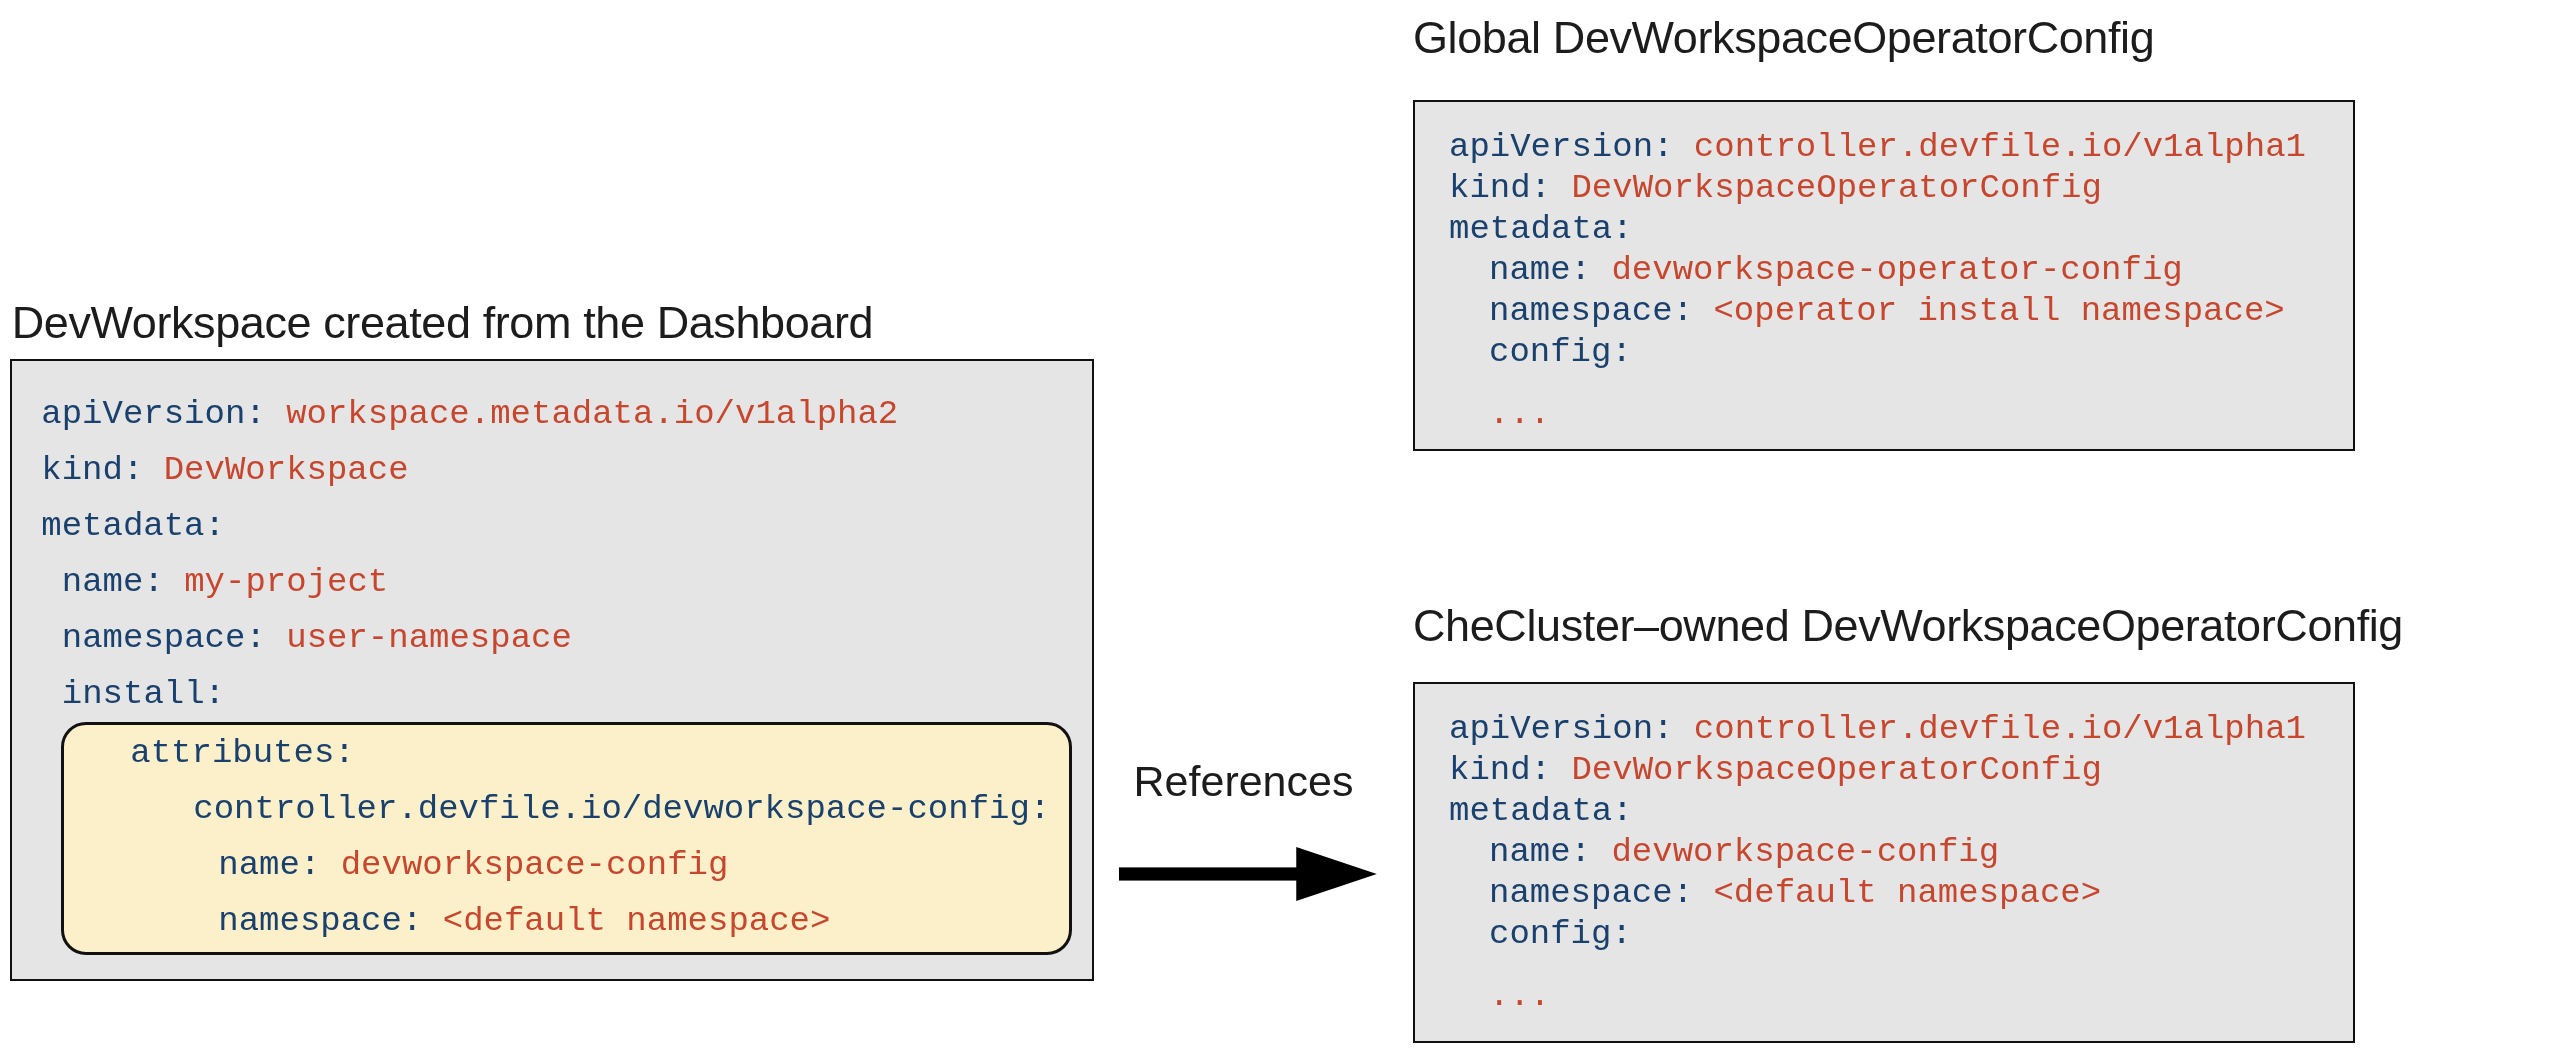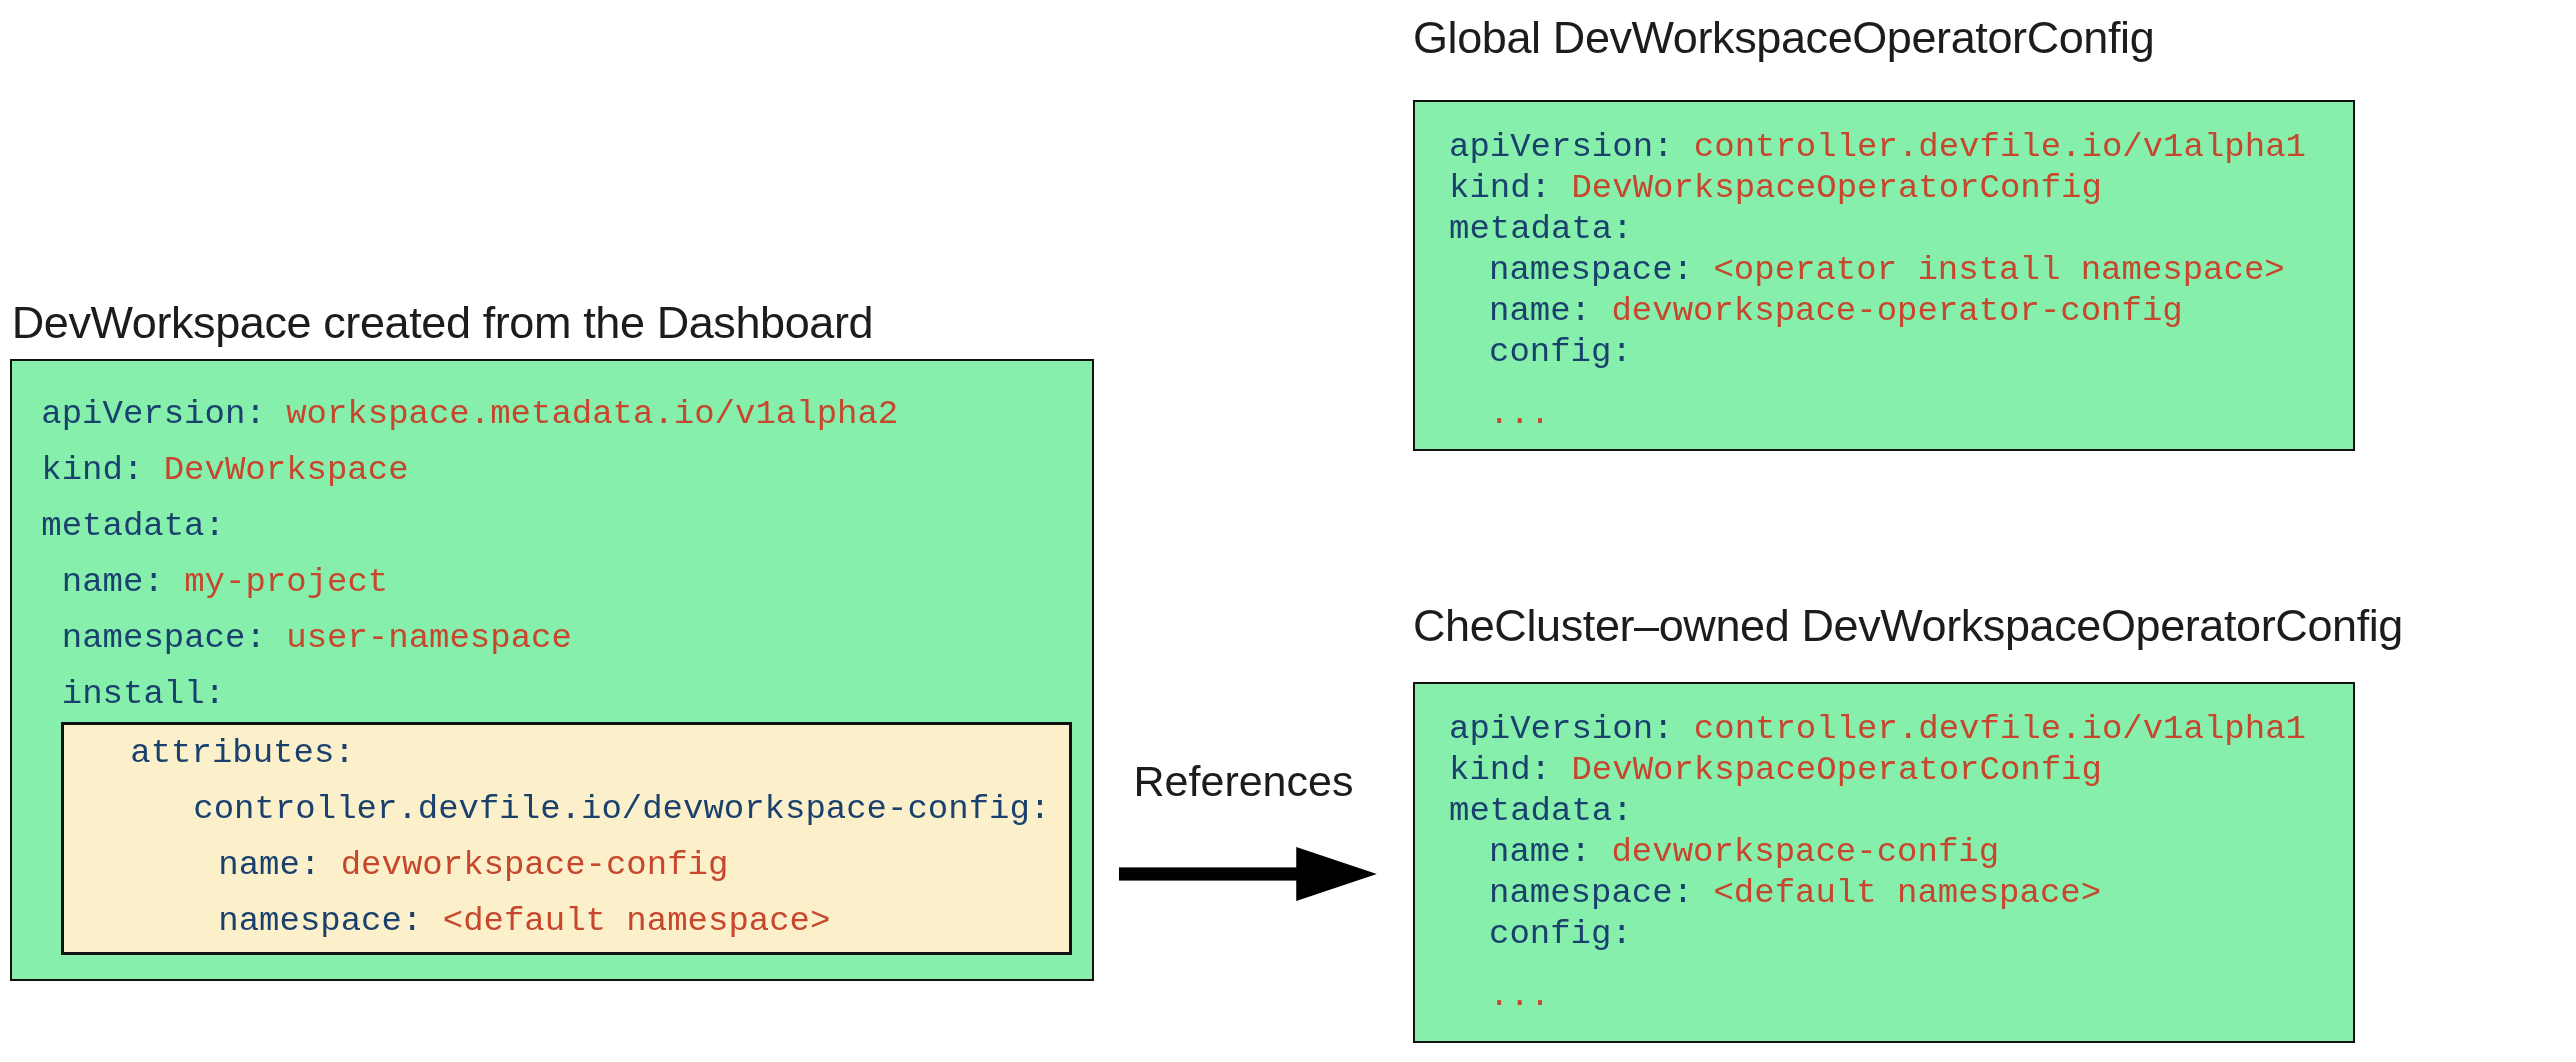--- a/index.html
+++ b/index.html
@@ -21,21 +21,21 @@
   .abs{position:absolute;}
   .diagram-title{
     color:var(--title);
     font-size:45px;
     line-height:1.1;
     white-space:nowrap;
     letter-spacing:-0.4px;
   }
   .yaml-box{
     box-sizing:border-box;
-    background:#86efac;
+    background:#e5e5e5;
     border:2.9px solid var(--border);
   }
   .cl{
     font-family:"Liberation Mono","DejaVu Sans Mono",monospace;
     white-space:pre;
   }
   .left-code .cl{font-size:34px;line-height:56px;}
   .right-code .cl{font-size:34px;line-height:41px;}
   .k{color:var(--key);}
   .v{color:var(--val);}
@@ -62,21 +62,21 @@
   <div class="abs diagram-title" style="left:11.7px; top:298px;">DevWorkspace created from the Dashboard</div>
 
   <div class="abs yaml-box left-code" style="left:10.3px; top:359px; width:1084px; height:622px; padding:25px 0 0 29px;">
     <div class="cl"><span class="k">apiVersion: </span><span class="v">workspace.metadata.io/v1alpha2</span></div>
     <div class="cl"><span class="k">kind: </span><span class="v">DevWorkspace</span></div>
     <div class="cl"><span class="k">metadata:</span></div>
     <div class="cl ind1"><span class="k">name: </span><span class="v">my-project</span></div>
     <div class="cl ind1"><span class="k">namespace: </span><span class="v">user-namespace</span></div>
     <div class="cl ind1"><span class="k">install:</span></div>
 
-    <div class="hl-box" style="margin-left:20px; width:1011px; height:233px;">
+    <div class="hl-box" style="margin-left:20px; width:1011px; height:233px;border-radius:25px;">
       <div class="cl" style="padding-left:66px;"><span class="k">attributes:</span></div>
       <div class="cl" style="padding-left:110px;text-align:center;"><span class="k">controller.devfile.io/devworkspace-config:</span></div>
       <div class="cl" style="padding-left:154px;"><span class="k">name: </span><span class="v">devworkspace-config</span></div>
       <div class="cl" style="padding-left:154px;"><span class="k">namespace: </span><span class="v">&lt;default namespace&gt;</span></div>
     </div>
   </div>
 
   <div class="abs diagram-title" style="left:1413px; top:13.2px;">Global DevWorkspaceOperatorConfig</div>
 
   <div class="abs" style="left:1097px; top:757px; width:293px;">
@@ -84,22 +84,22 @@
     <svg width="293" height="88" viewBox="0 0 400 120" style="display:block; margin-top:13.2px;">
       <rect x="30" y="66" width="252" height="18" fill="#000000"></rect>
       <polygon points="272,38 382,75 272,112" fill="#000000"></polygon>
     </svg>
   </div>
 
   <div class="abs yaml-box right-code" style="left:1413px; top:100px; width:942px; height:351px; padding:25px 0 0 34px;">
     <div class="cl"><span class="k">apiVersion: </span><span class="v">controller.devfile.io/v1alpha1</span></div>
     <div class="cl"><span class="k">kind: </span><span class="v">DevWorkspaceOperatorConfig</span></div>
     <div class="cl"><span class="k">metadata:</span></div>
+    <div class="cl rind"><span class="k">name: </span><span class="v">devworkspace-operator-config</span></div>
     <div class="cl rind"><span class="k">namespace: </span><span class="v">&lt;operator install namespace&gt;</span></div>
-    <div class="cl rind"><span class="k">name: </span><span class="v">devworkspace-operator-config</span></div>
     <div class="cl rind"><span class="k">config:</span></div>
     <div class="spacer"></div>
     <div class="cl rind"><span class="v">...</span></div>
   </div>
 
   <div class="abs diagram-title" style="left:1413px; top:601px;text-align:center;">CheCluster–owned DevWorkspaceOperatorConfig</div>
 
   <div class="abs yaml-box right-code" style="left:1413px; top:682px; width:942px; height:361px; padding:25px 0 0 34px;">
     <div class="cl"><span class="k">apiVersion: </span><span class="v">controller.devfile.io/v1alpha1</span></div>
     <div class="cl"><span class="k">kind: </span><span class="v">DevWorkspaceOperatorConfig</span></div>

